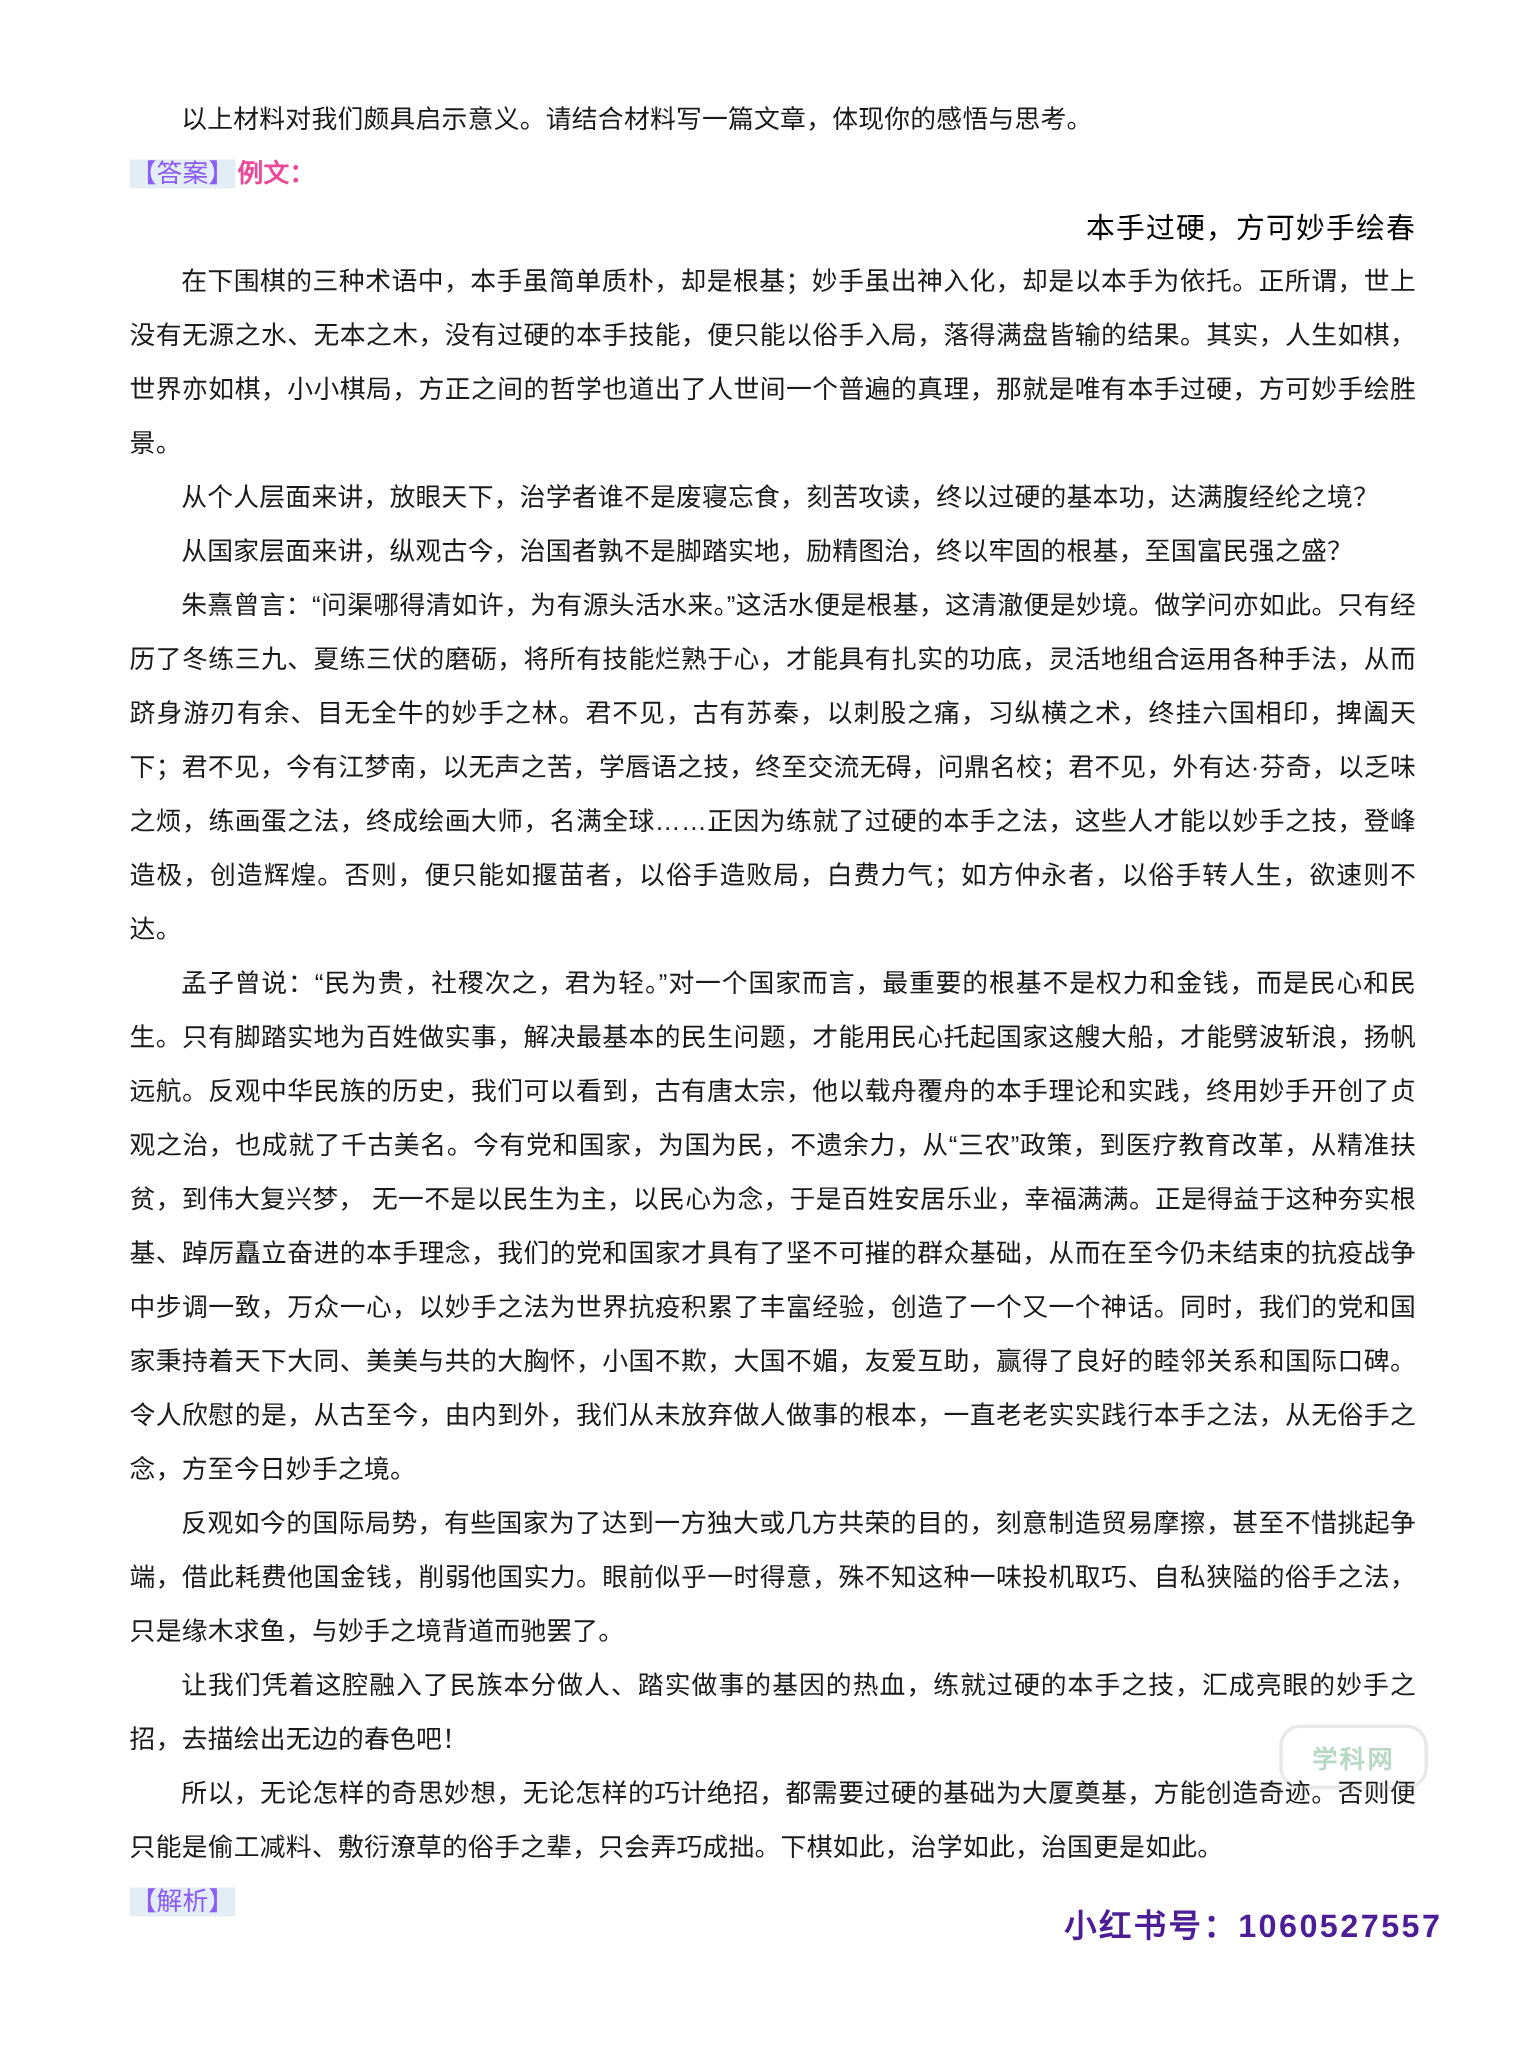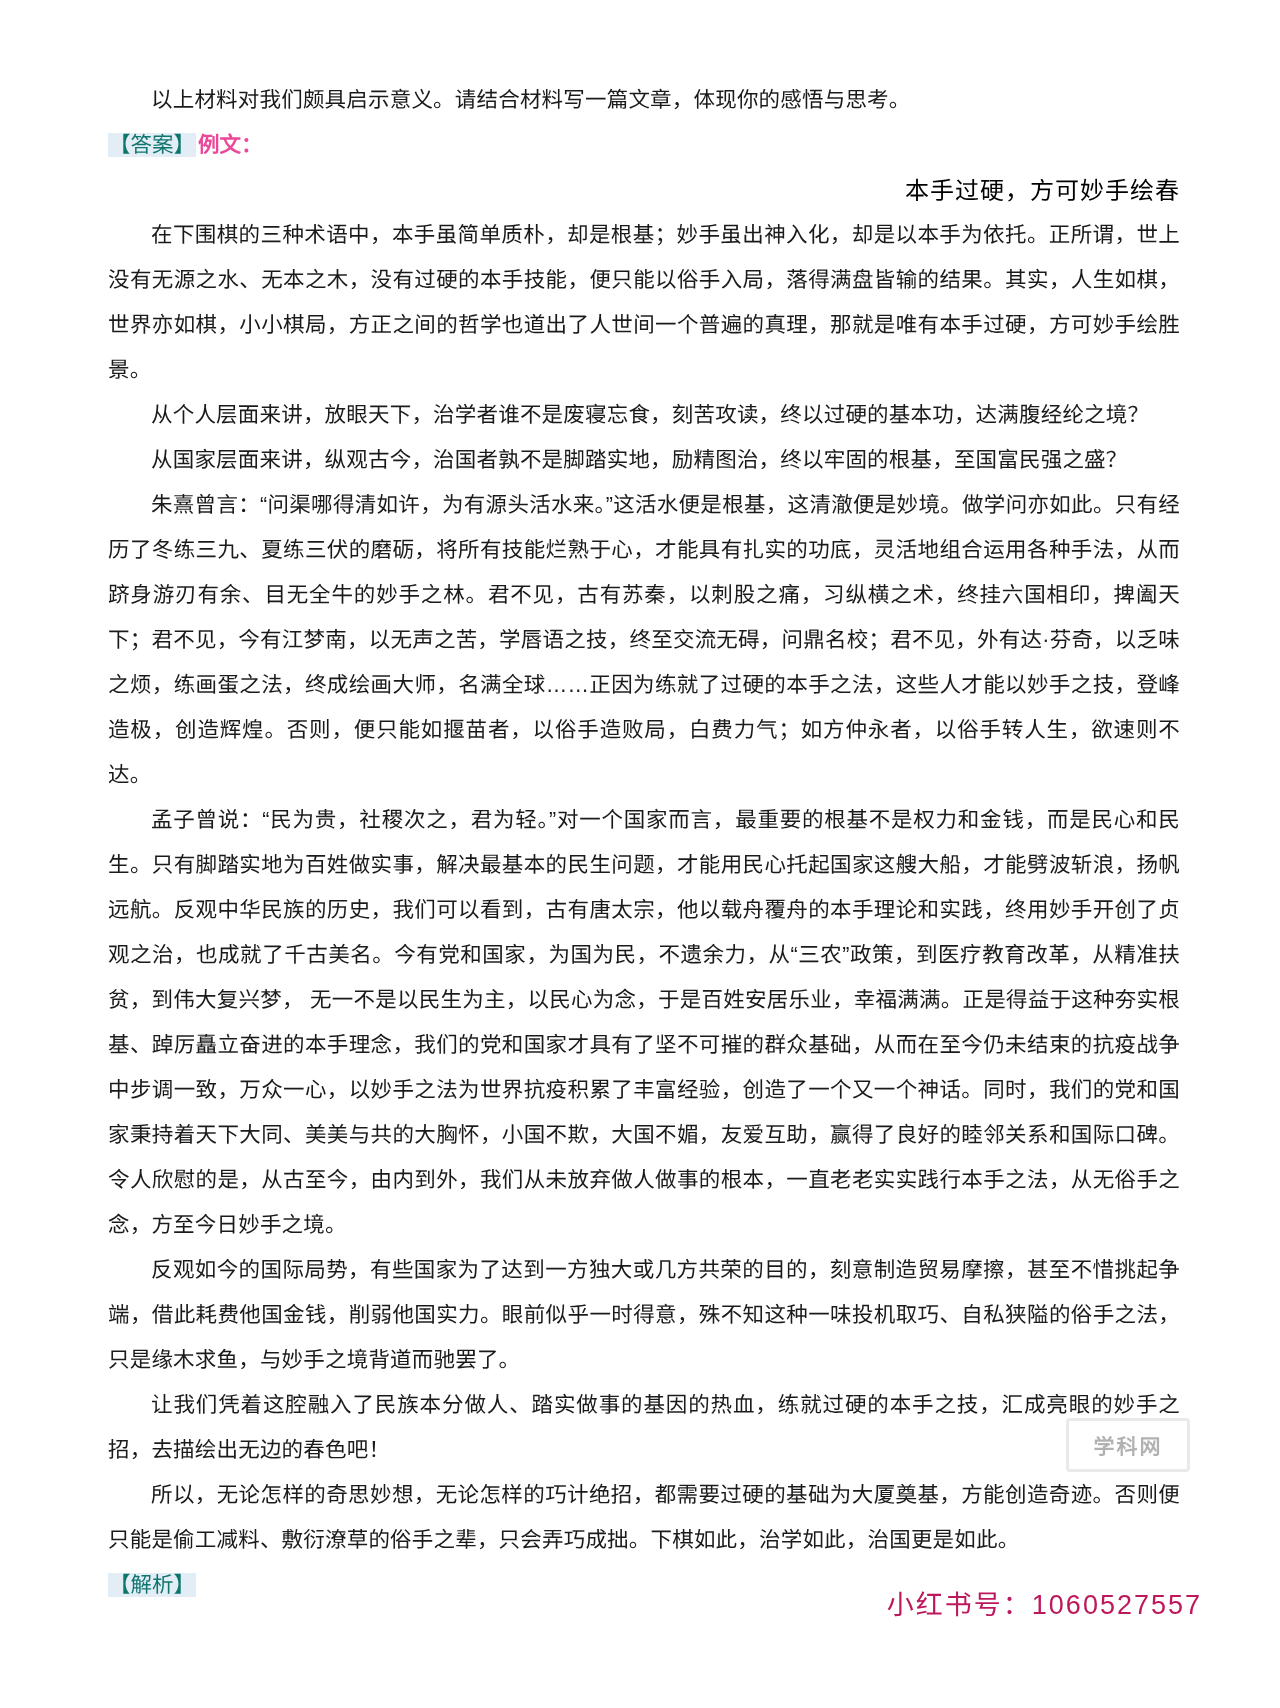--- a/index.html
+++ b/index.html
@@ -46,21 +46,21 @@
     font-size: 24px;
     line-height: 45px;
     font-weight: normal;
     text-align: right;
     letter-spacing: 1px;
     margin: 0;
   }
 
   
   .tag-blue {
-    color: #0f766e;
+    color: #8b5cf6;
     background: #e3edf5;
     padding: 0 1px;
   }
 
   .line-answer {
     font-size: 21.5px;
     line-height: 45px;
     margin: 0;
   }
   .line-answer .strong-label {
@@ -83,38 +83,39 @@
     top: 1418px;
     width: 118px;
     height: 48px;
     opacity: 0.30;
     pointer-events: none;
   }
   .wm-logo .wm-box {
     width: 100%;
     height: 100%;
     border: 3px solid #b9b9b9;
-    border-radius: 4px;
+    border-radius: 18px;
     display: flex;
     align-items: center;
     justify-content: center;
-    color: #000000;
+    color: #15803d;
     font-size: 21px;
     font-weight: bold;
     letter-spacing: 2px;
+    margin-top: 19px;
   }
 
   .wm-id {
     position: absolute;
     right: 78px;
     bottom: 86px;
-    color: #be185d;
+    color: #4c1d95;
     font-size: 27px;
     letter-spacing: 2px;
-    font-weight: normal;
+    font-weight: bold;
     white-space: nowrap;
     pointer-events: none;
     user-select: none;
   }
 </style>
 </head>
 <body>
 
 <div class="page">
 

